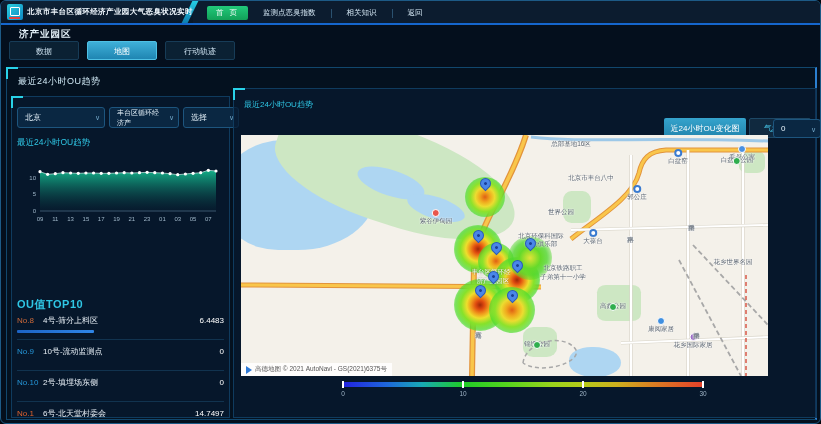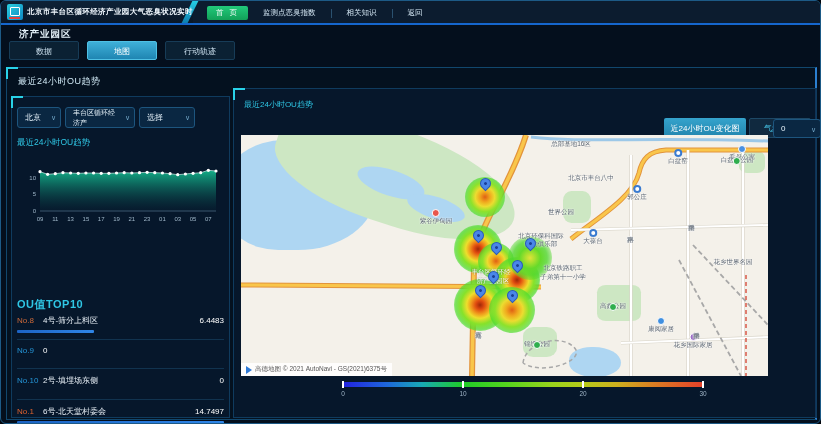--- a/index.html
+++ b/index.html
@@ -111,21 +111,21 @@
       <div class="tab">行动轨迹</div>
     </div>
 
   <div id="panel">
     <div class="corner"></div>
     <div class="ptitle">最近24小时OU趋势</div>
 
     <div id="lpanel" class="subpanel">
       <div class="corner"></div>
       <div id="selrow">
-          <div class="sel" style="width:44px;font-size:8px">
+          <div class="sel" style="width:88px;font-size:8px">
             <span>北京</span>
             <span class="chev">∨</span>
           </div>
           <div class="sel" style="width:70px;font-size:7px">
             <span>丰台区循环经济产</span>
             <span class="chev">∨</span>
           </div>
           <div class="sel" style="width:56px;font-size:8px">
             <span>选择</span>
             <span class="chev">∨</span>
@@ -190,20 +190,21 @@
               <span class="top-name">4号-筛分上料区</span>
               <span class="top-val">6.4483</span>
             </div>
             <div class="top-bar">
               <div class="top-bar-fill" style="width:37%"></div>
             </div>
           </div>
           <div class="top-item">
             <div class="top-row">
               <span class="top-rank" style="color:#2596d8">No.9</span>
+              <span class="top-name">10号-流动监测点</span>
               <span class="top-val">0</span>
             </div>
             <div class="top-bar">
               <div class="top-bar-fill" style="width:0%"></div>
             </div>
           </div>
           <div class="top-item">
             <div class="top-row">
               <span class="top-rank" style="color:#2596d8">No.10</span>
               <span class="top-name">2号-填埋场东侧</span>

